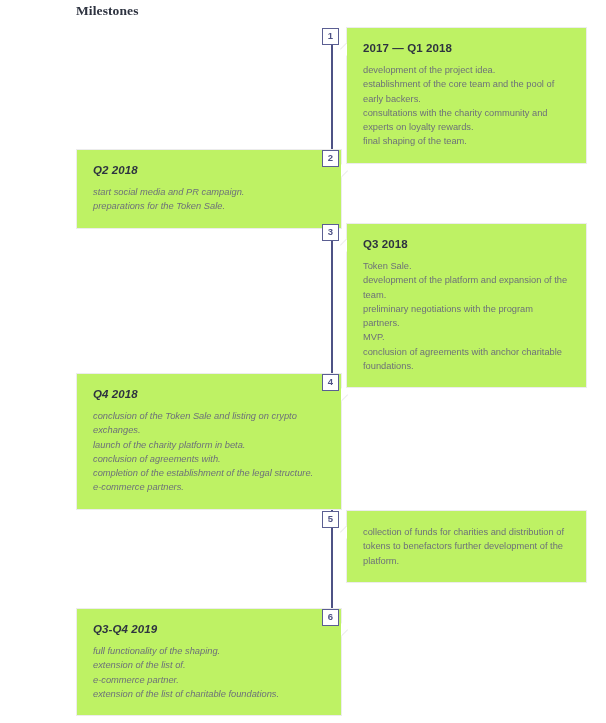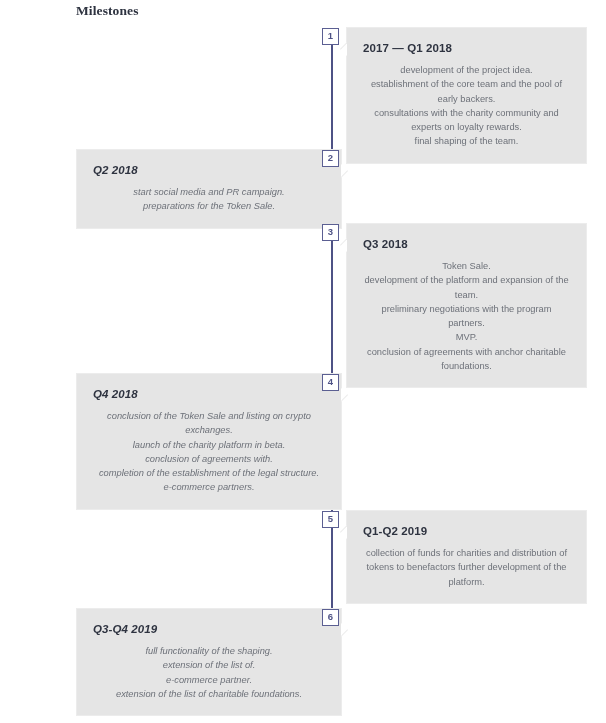--- a/index.html
+++ b/index.html
@@ -55,21 +55,21 @@
     font-weight: bold;
     line-height: 14px;
     text-align: center;
     z-index: 3;
   }
 
   
   .card {
     position: absolute;
     box-sizing: border-box;
-    background: #e5e5e5;
+    background: #bef264;
     border: 1px solid #ececec;
     padding: 14px 16px 14px 16px;
     z-index: 2;
   }
   .card.right {
     left: 346px;
     width: 241px;
   }
   .card.left {
     left: 76px;
@@ -122,21 +122,20 @@
   }
 
   .card-body {
     font-size: 9.3px;
     color: #6d7179;
     line-height: 14.3px;
   }
   .card-body .line {
     display: block;
     white-space: normal;
-    text-align: center;
   }
 </style>
 </head>
 <body>
 
 <div class="page">
 
   <div class="page-title">Milestones</div>
 
   <div class="spine"></div>
@@ -187,21 +186,20 @@
       <span class="line">conclusion of the Token Sale and listing on crypto exchanges.</span>
       <span class="line">launch of the charity platform in beta.</span>
       <span class="line">conclusion of agreements with.</span>
       <span class="line">completion of the establishment of the legal structure.</span>
       <span class="line">e-commerce partners.</span>
     </div>
   </div>
 
   <div class="card right" style="top:510px">
     <span class="notch"></span>
-    <div class="card-title">Q1-Q2 2019</div>
     <div class="card-body">
       <span class="line">collection of funds for charities and distribution of tokens to benefactors further development of the platform.</span>
     </div>
   </div>
 
   <div class="card left" style="top:608px">
     <span class="notch"></span>
     <div class="card-title">Q3-Q4 2019</div>
     <div class="card-body">
       <span class="line">full functionality of the shaping.</span>

